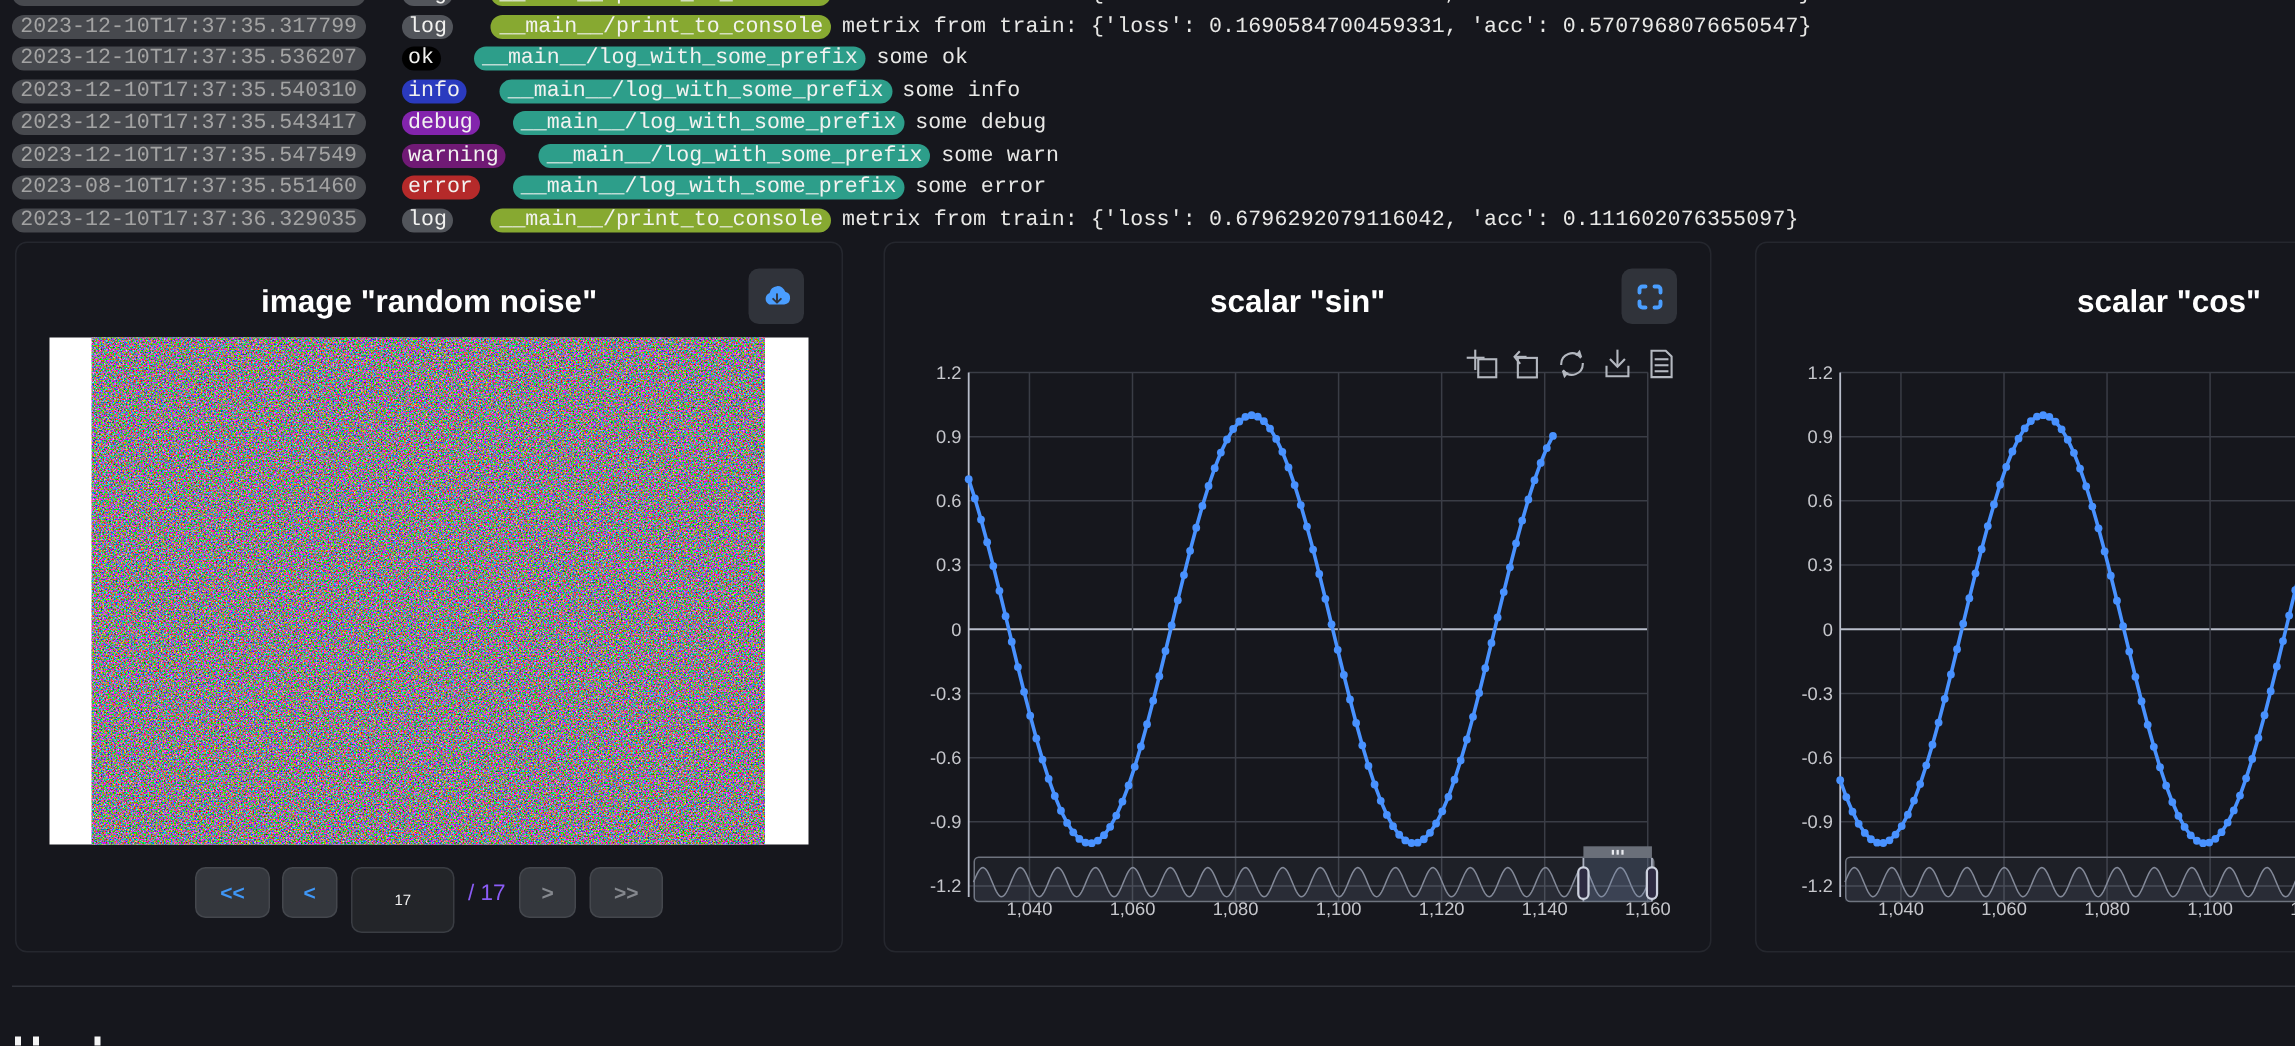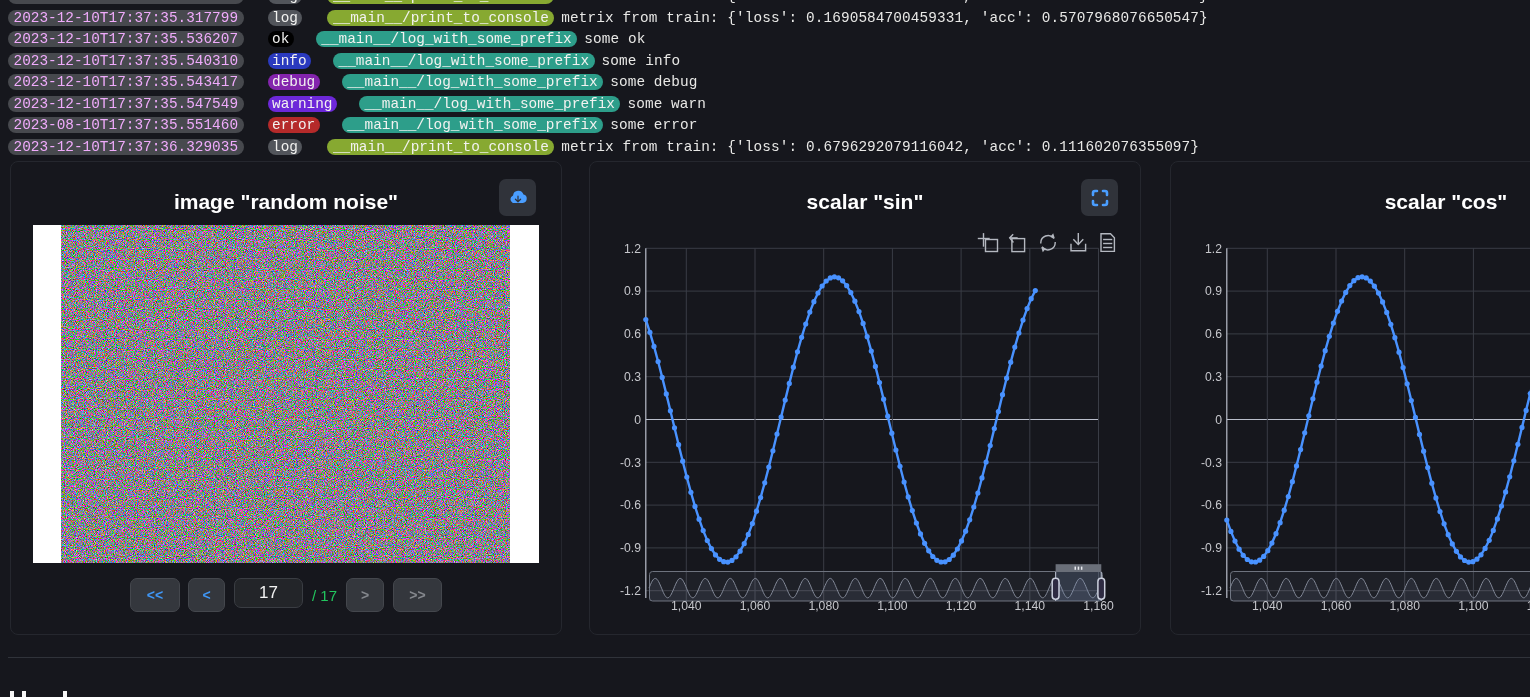--- a/index.html
+++ b/index.html
@@ -1,48 +1,48 @@
 <!DOCTYPE html>
 <html><head><meta charset="utf-8"><style>
   html,body{margin:0;padding:0}
   body{width:1530px;height:697px;overflow:hidden;background:#16171d;position:relative;
        font-family:"Liberation Sans",sans-serif}
   .logs{position:absolute;left:0;top:-14.75px;font-family:"Liberation Mono",monospace;
         font-size:14.4px;color:#e8e8e6}
   .lr{height:21.5px;display:flex;align-items:center;white-space:pre}
   .b{display:inline-flex;align-items:center;height:16px;border-radius:8px;padding:0 5.5px;
      color:#f2f2f0;flex:none}
-  .ts{background:#47494e;margin-left:8px;color:#f0abfc}
+  .ts{background:#47494e;margin-left:8px;color:#a3a3a3}
   .lv{margin-left:24px;padding:0 4.5px}
   .g{background:#52555b}
   .ok{background:#000000}
   .in{background:#2a3abf}
   .db{background:#8324ad}
-  .wa{background:#6d28d9}
+  .wa{background:#701a75}
   .er{background:#b52a2a}
   .pc{background:#87a931;margin-left:25px}
   .lp{background:#2d9e8a;margin-left:22px}
   .msg{margin-left:7px;letter-spacing:0.1px}
   .card{position:absolute;top:161px;width:552px;height:474px;background:#16171d;
         border:1px solid #25272e;border-radius:8px;box-sizing:border-box}
   .ctitle{position:absolute;top:28px;left:0;width:100%;text-align:center;color:#fff;
           font-size:21px;font-weight:bold;letter-spacing:0px}
   .cbtn{position:absolute;top:17px;right:22px;width:37px;height:37px;background:#30333a;
         border-radius:7px;display:flex;align-items:center;justify-content:center}
   .whitebox{position:absolute;left:22px;top:63px;width:506px;height:338px;background:#fff}
   .pager{position:absolute;left:0;top:416px;width:100%;height:34px;display:flex;
          justify-content:center}
   .pbtn{height:34px;background:#34373d;border:1px solid #44474d;border-radius:7px;color:#3f97f7;
         font-size:14px;font-weight:bold;display:flex;align-items:center;justify-content:center;
         box-sizing:border-box}
   .pbtn.dis{color:#85888e}
-  .pinput{width:69px;height:30px;background:#232529;border:1px solid #3a3d43;border-radius:7px;
-          color:#f2f2f2;font-size:17px;display:flex;align-items:center;justify-content:center;
+  .pinput{width:69px;height:44px;background:#232529;border:1px solid #3a3d43;border-radius:7px;
+          color:#f2f2f2;font-size:10px;display:flex;align-items:center;justify-content:center;
           box-sizing:border-box;padding-right:0}
-  .ptext{color:#22c55e;font-size:15px;display:flex;align-items:center}
+  .ptext{color:#8b5cf6;font-size:15px;display:flex;align-items:center}
   .hr{position:absolute;left:8px;right:0;top:657px;height:1px;background:#30333a}
 </style></head>
 <body>
 <div class="logs">
 <div class="lr"><span class="b ts">2023-12-10T17:37:35.309102</span><span class="b lv g">log</span><span class="b pc">__main__/print_to_console</span><span class="msg">metrix from train: {'loss': 0.2690584700459331, 'acc': 0.4707968076650547}</span></div>
     <div class="lr"><span class="b ts">2023-12-10T17:37:35.317799</span><span class="b lv g">log</span><span class="b pc">__main__/print_to_console</span><span class="msg">metrix from train: {'loss': 0.1690584700459331, 'acc': 0.5707968076650547}</span></div>
     <div class="lr"><span class="b ts">2023-12-10T17:37:35.536207</span><span class="b lv ok">ok</span><span class="b lp">__main__/log_with_some_prefix</span><span class="msg">some ok</span></div>
     <div class="lr"><span class="b ts">2023-12-10T17:37:35.540310</span><span class="b lv in">info</span><span class="b lp">__main__/log_with_some_prefix</span><span class="msg">some info</span></div>
     <div class="lr"><span class="b ts">2023-12-10T17:37:35.543417</span><span class="b lv db">debug</span><span class="b lp">__main__/log_with_some_prefix</span><span class="msg">some debug</span></div>
     <div class="lr"><span class="b ts">2023-12-10T17:37:35.547549</span><span class="b lv wa">warning</span><span class="b lp">__main__/log_with_some_prefix</span><span class="msg">some warn</span></div>

